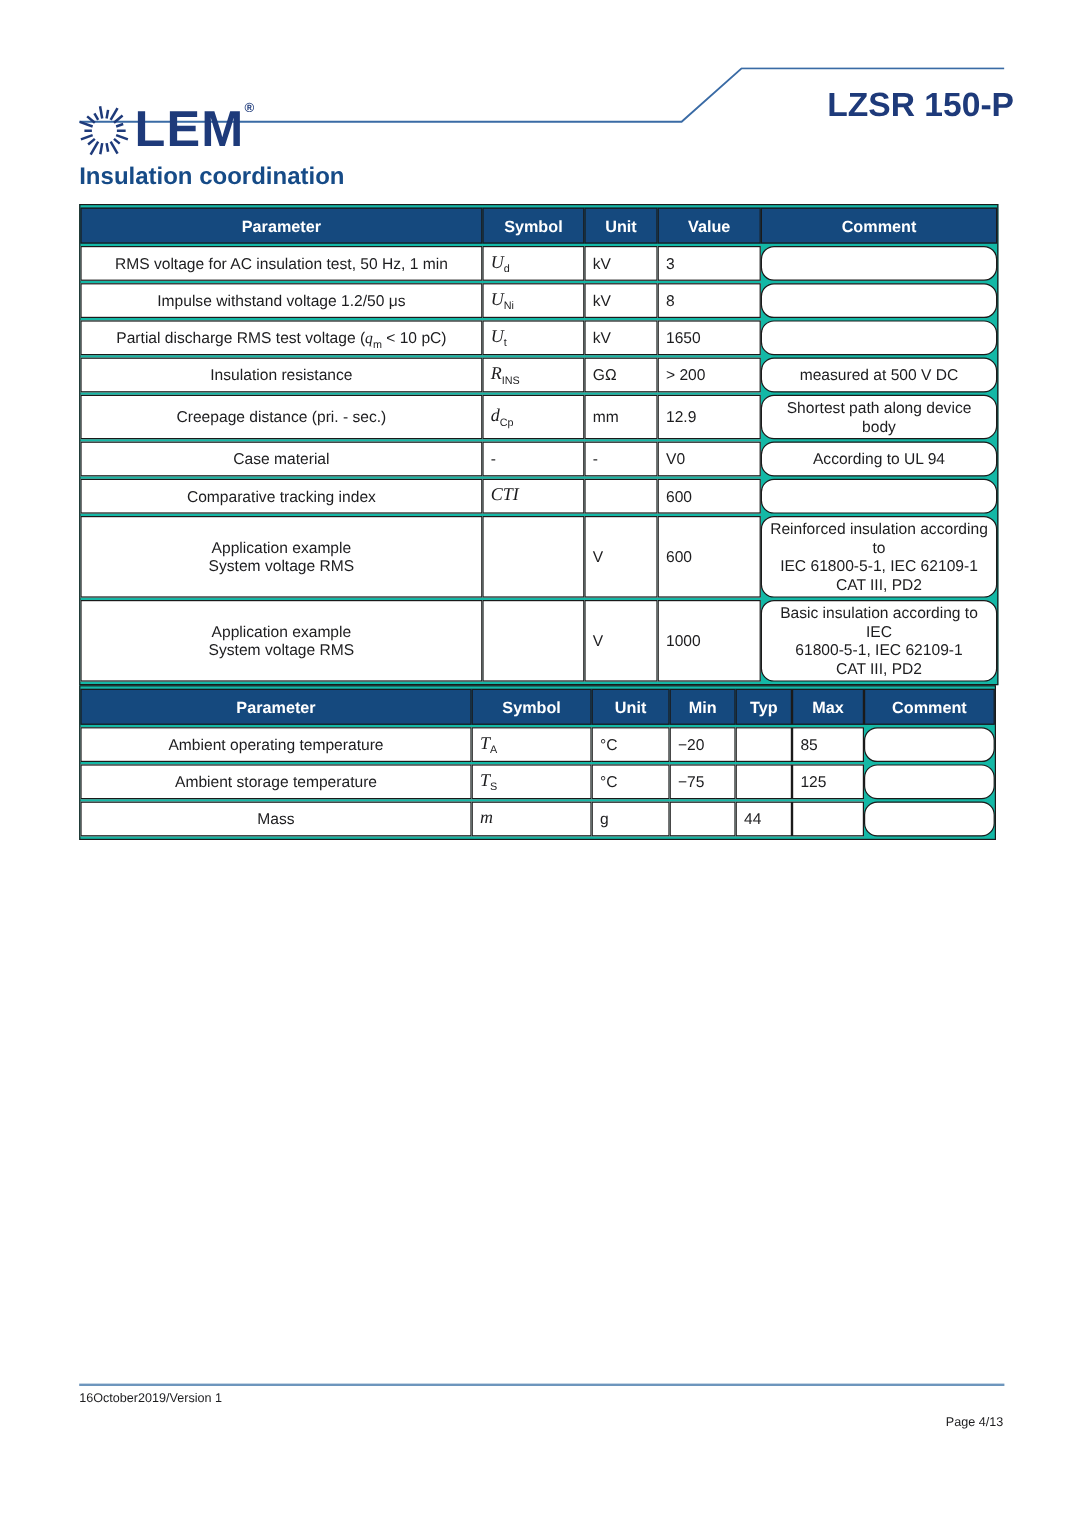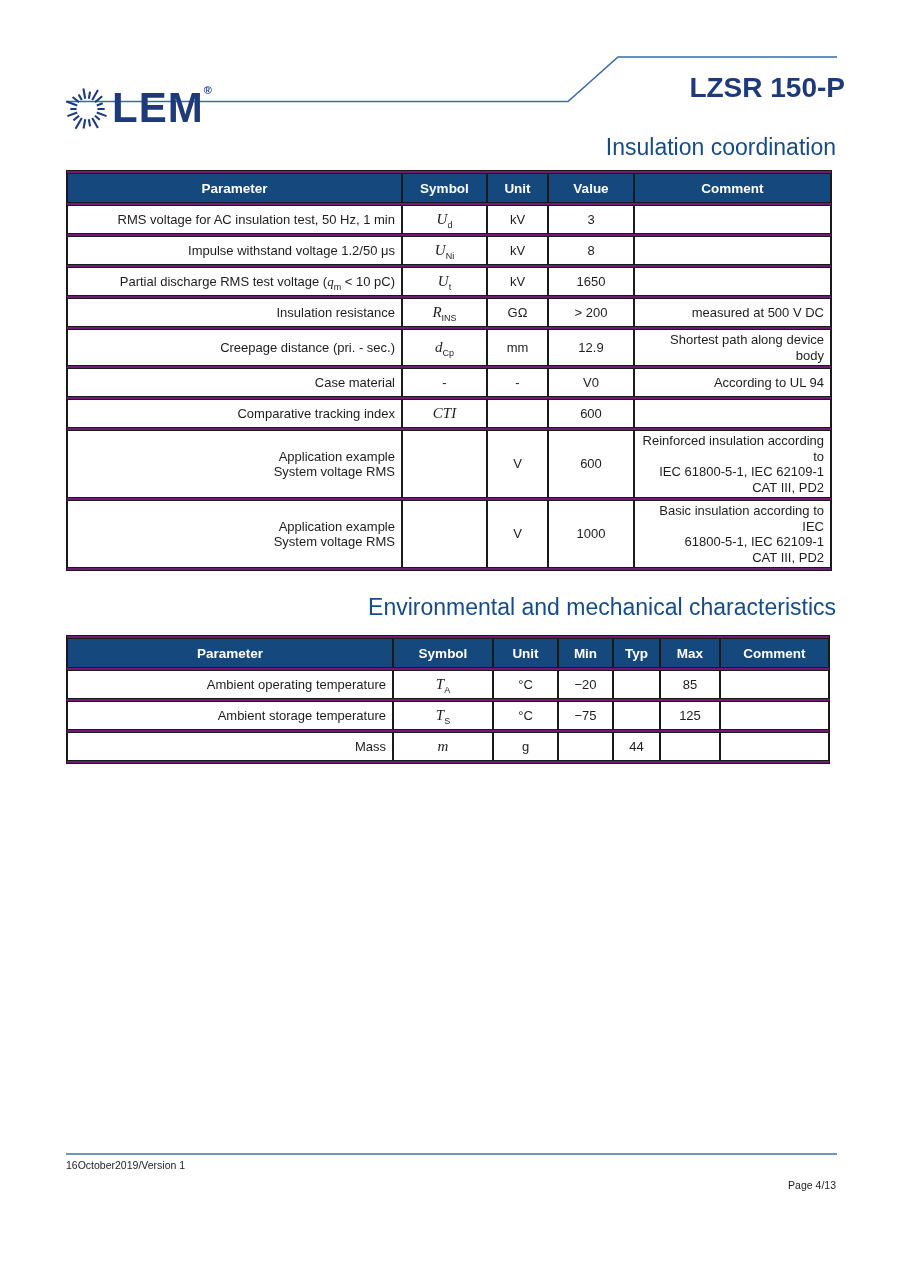--- a/index.html
+++ b/index.html
@@ -9,36 +9,36 @@
     overflow:hidden;
   }
   
   .hdr-rule{position:absolute;left:66px;top:56px;width:771px;height:47px;}
   .logo{position:absolute;left:62px;top:52px;display:flex;align-items:flex-start;margin-top:32px;}
   .logo-word{font-size:42px;font-weight:bold;letter-spacing:1px;color:var(--navy,#1e3a7a);line-height:48px;}
   .logo-reg{font-size:11px;font-weight:bold;color:var(--navy,#1e3a7a);vertical-align:18px;}
   .product-title{position:absolute;right:55px;top:72px;font-size:28px;font-weight:bold;color:var(--navy,#1e3a7a);}
   
   .content{position:absolute;left:66px;top:0;width:770px;padding-top:137px;}
-  .section-title{font-size:23px;line-height:20px;font-weight:normal;color:var(--heading,#164b87);margin:0 0 13px 0;text-align:right;}
+  .section-title{font-size:20px;line-height:20px;font-weight:bold;color:var(--heading,#164b87);margin:0 0 13px 0;}
   .section-title.second{margin-top:26px;margin-bottom:18px;}
   
   table.data{border-collapse:separate;border-spacing:0 2px;width:742px;table-layout:fixed;
-    border:1px solid var(--border,#1a1a1a);background:#701a75;}
+    border:1px solid var(--border,#1a1a1a);background:#14b8a6;}
   table.data th{
     background:var(--header_bg,#15497e);color:#ffffff;font-size:13.5px;font-weight:bold;
     height:28px;border:1px solid var(--border,#1a1a1a);padding:0 2px;text-align:center;
   }
   table.data td{
     border:1px solid var(--border,#1a1a1a);font-size:13px;height:23px;
     padding:2px 6px;vertical-align:middle;background:#fff;line-height:15.5px;
   }
-  td.cell-param{text-align:right;padding-left:8px;}
-  td.cell-center{text-align:center;}
-  td.cell-comment{text-align:right;padding-left:8px;}
+  td.cell-param{text-align:center;padding-left:8px;}
+  td.cell-center{text-align:left;}
+  td.cell-comment{text-align:center;padding-left:8px;border-radius:11px;}
   i.sym{font-family:"Liberation Serif",serif;font-style:italic;font-size:15px;}
   i.qsym{font-family:"Liberation Serif",serif;font-style:italic;}
   sub.symsub{font-size:9px;line-height:0;}
   td sub{font-size:9px;line-height:0;}
   
   .page-num{position:absolute;right:64px;top:1139px;font-size:10.5px;color:#1d1d1f;margin-top:40px;}
   .footer-rule{position:absolute;left:66px;width:771px;top:1153px;height:2px;background:var(--footer_rule,#6d96bd);}
   .version{position:absolute;left:66px;top:1159px;font-size:10.5px;color:#1d1d1f;}
 </style>
 </head>
@@ -156,21 +156,20 @@
         <tr>
           <td class="cell-param"><span>Application example</span><br><span>System voltage RMS</span></td>
           <td class="cell-center"></td>
           <td class="cell-center">V</td>
           <td class="cell-center">1000</td>
           <td class="cell-comment">Basic insulation according to IEC<br>61800-5-1, IEC 62109-1<br>CAT III, PD2</td>
         </tr>
       </tbody>
   </table>
 
-  <h1 class="section-title second">Environmental and mechanical characteristics</h1>
 
   <table class="data">
     <colgroup>
       <col style="width:326px">
         <col style="width:100px">
         <col style="width:65px">
         <col style="width:55px">
         <col style="width:47px">
         <col style="width:60px">
         <col style="width:109px">

